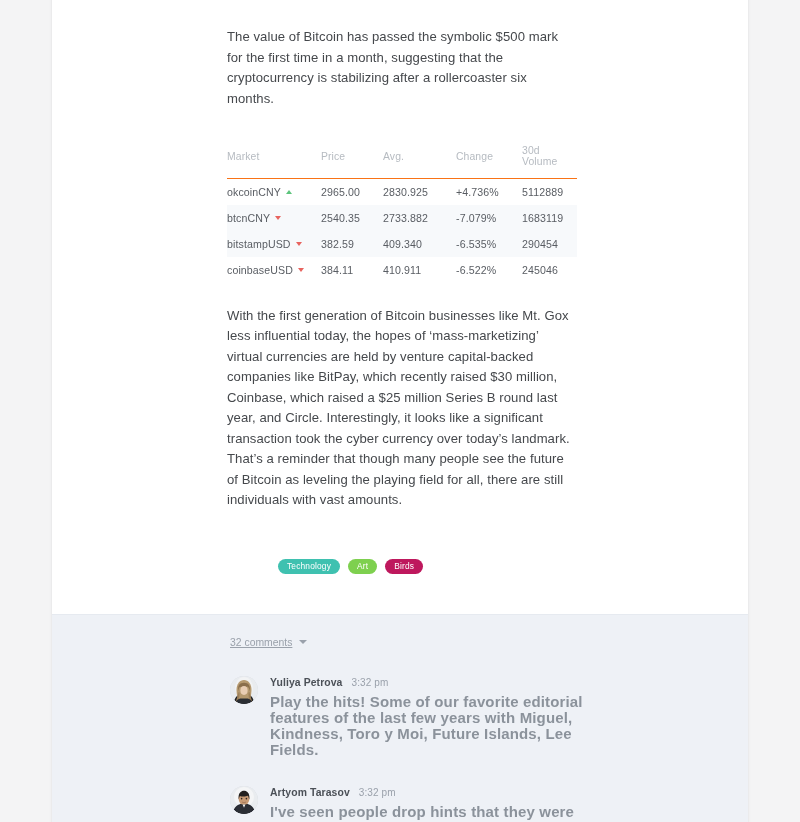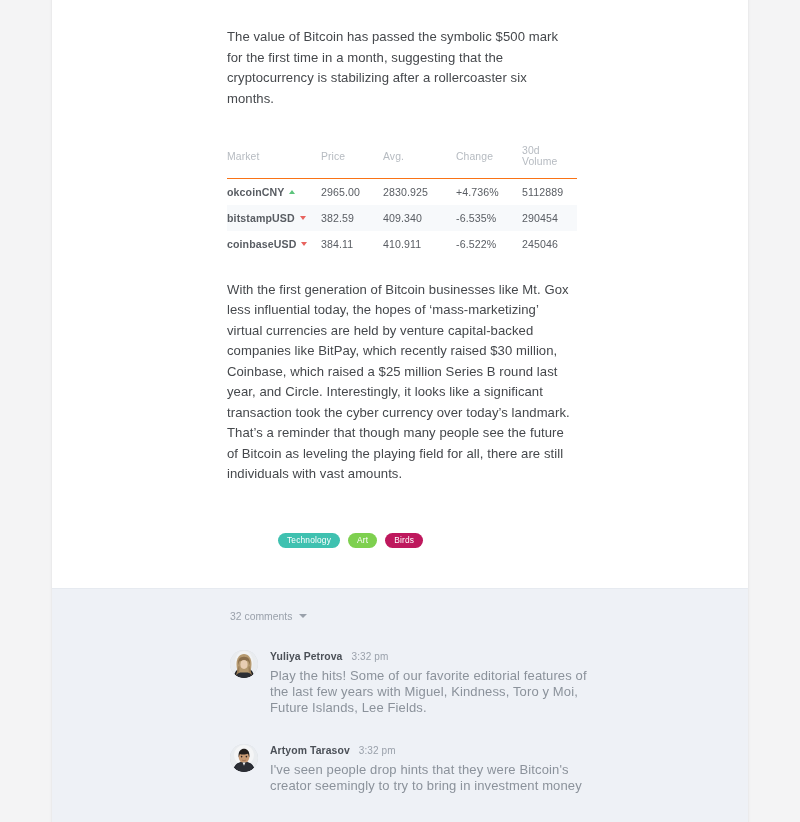--- a/index.html
+++ b/index.html
@@ -94,21 +94,21 @@
   table.market tbody tr.alt td {
     background: #f7f9fb;
   }
 
   th.c-market, td.c-market { width: 94px; padding-left: 10px; }
   th.c-price,  td.c-price  { width: 62px; }
   th.c-avg,    td.c-avg    { width: 73px; }
   th.c-change, td.c-change { width: 66px; margin-left: 32px; }
   th.c-vol,    td.c-vol    { width: 55px; }
 
-  .mkt-name { display: inline-block; font-weight: bold; }
+  .mkt-name { display: inline-block; }
 
   .tri {
     display: inline-block;
     width: 0;
     height: 0;
     margin-left: 5px;
     vertical-align: middle;
     position: relative;
     top: -1px;
   }
@@ -159,20 +159,21 @@
 
   .comments-count {
     display: flex;
     align-items: center;
     gap: 7px;
     font-size: 10.4px;
     color: #9aa1ab;
     padding-bottom: 16px;
     cursor: pointer;
     width: fit-content;
+    text-decoration: underline;
   }
 
   .caret-down {
     width: 0;
     height: 0;
     border-left: 4px solid transparent;
     border-right: 4px solid transparent;
     border-top: 4.5px solid #9aa1ab;
     display: inline-block;
   }
@@ -212,25 +213,26 @@
     letter-spacing: 0.01em;
   }
 
   .comment-time {
     font-size: 10px;
     color: #9aa1ab;
     letter-spacing: 0.01em;
   }
 
   .comment-text {
-    font-size: 13px;
+    font-size: 15px;
     line-height: 16px;
     color: #8b929b;
     letter-spacing: 0.01em;
     max-width: 330px;
+    font-weight: bold;
   }
 </style>
 </head>
 <body>
 
 <div class="page-card">
 
   <div class="article">
 
     <div class="article-inner">
@@ -250,20 +252,29 @@
         </thead>
         <tbody>
           <tr>
             <td class="c-market">
               <span class="mkt-name">okcoinCNY</span><span class="tri up"></span>
             </td>
             <td class="c-price">2965.00</td>
             <td class="c-avg">2830.925</td>
             <td class="c-change">+4.736%</td>
             <td class="c-vol">5112889</td>
+          </tr>
+          <tr class="alt">
+            <td class="c-market">
+              <span class="mkt-name">btcnCNY</span><span class="tri down"></span>
+            </td>
+            <td class="c-price">2540.35</td>
+            <td class="c-avg">2733.882</td>
+            <td class="c-change">-7.079%</td>
+            <td class="c-vol">1683119</td>
           </tr>
           <tr class="alt">
             <td class="c-market">
               <span class="mkt-name">bitstampUSD</span><span class="tri down"></span>
             </td>
             <td class="c-price">382.59</td>
             <td class="c-avg">409.340</td>
             <td class="c-change">-6.535%</td>
             <td class="c-vol">290454</td>
           </tr>

